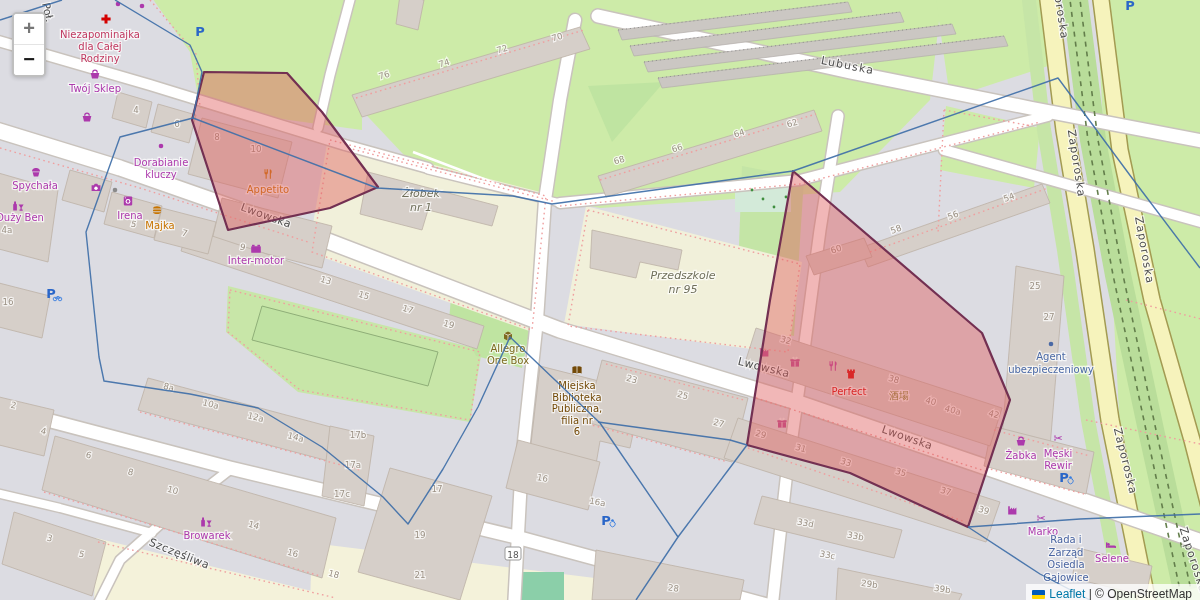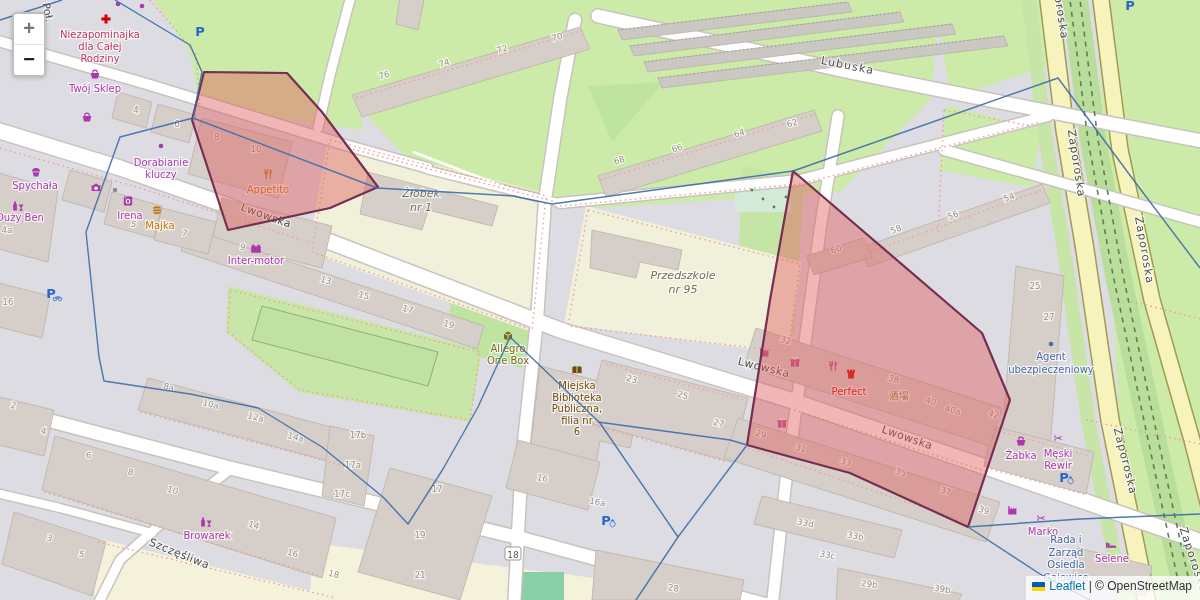--- a/index.html
+++ b/index.html
@@ -5,21 +5,21 @@
   html,body{margin:0;padding:0;background:#fff;}
   .map{position:relative;width:1200px;height:600px;overflow:hidden;background:#dcdce2;
        font-family:"DejaVu Sans","Liberation Sans",sans-serif;}
   svg{position:absolute;left:0;top:0;}
   .zoom-ctl{position:absolute;left:12px;top:12px;width:30px;border:2px solid rgba(0,0,0,.25);
             border-radius:5px;overflow:hidden;background:#fff;box-shadow:0 1px 4px rgba(0,0,0,.2);}
   .zoom-ctl a{display:block;width:30px;height:30px;line-height:28px;text-align:center;
               font-size:20px;font-weight:bold;color:#777;background:#fff;cursor:pointer;
               font-family:"Liberation Sans",sans-serif;text-decoration:none;}
   .zoom-ctl a+a{border-top:1px solid #e4e4e4;color:#1a1a1a;}
-  .attrib{position:absolute;right:0;bottom:0;height:24px;line-height:20px;padding:0 8px 0 6px;
+  .attrib{position:absolute;right:0;bottom:0;height:16px;line-height:20px;padding:0 8px 0 6px;
           background:rgba(255,255,255,.78);font-size:12px;color:#333;
           font-family:"Liberation Sans",sans-serif;}
   .attrib a{color:#0078a8;text-decoration:none;cursor:pointer;}
   .flag{display:inline-block;width:13px;height:9px;margin-right:4px;vertical-align:-1px;
         background:linear-gradient(#005bbb 0 50%,#ffd500 50% 100%);border-radius:1px;}
   text{user-select:none;}
 </style>
 </head>
 <body>
 

